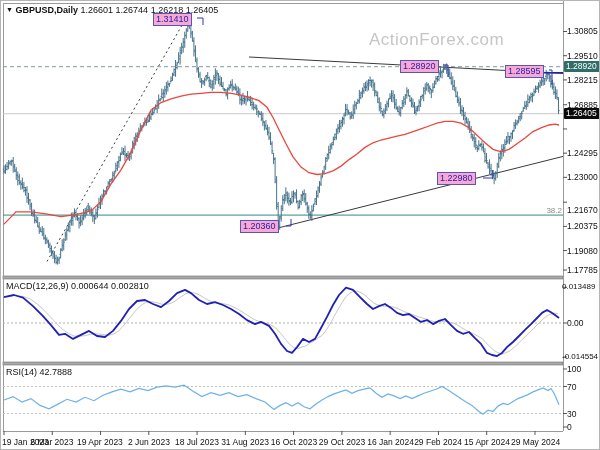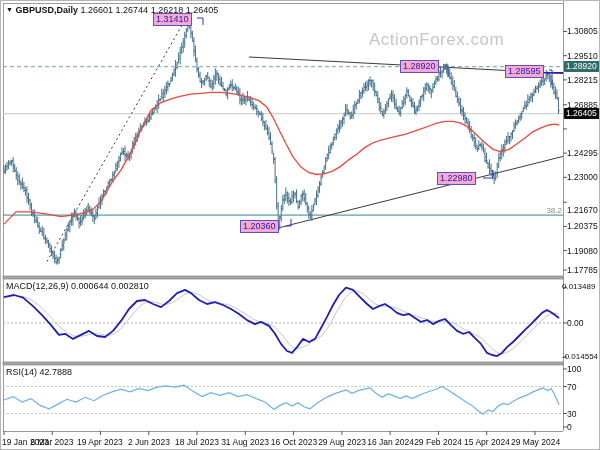--- a/index.html
+++ b/index.html
@@ -131,21 +131,21 @@
       <div class="lbl axis-label" style="left:566px;top:382px;">70</div>
       <div class="lbl axis-label" style="left:566px;top:409px;">30</div>
       <div class="lbl axis-label" style="left:566px;top:422px;">0</div>
       <div class="lbl date-label" style="left:1px;top:437px;width:48px;text-align:left;">19 Jan 2023</div>
       <div class="lbl date-label" style="left:27px;top:437px;width:48px;text-align:center;">6 Mar 2023</div>
       <div class="lbl date-label" style="left:76px;top:437px;width:48px;text-align:left;">19 Apr 2023</div>
       <div class="lbl date-label" style="left:124px;top:437px;width:48px;text-align:center;">2 Jun 2023</div>
       <div class="lbl date-label" style="left:172px;top:437px;width:48px;text-align:center;">18 Jul 2023</div>
       <div class="lbl date-label" style="left:220px;top:437px;width:48px;text-align:center;">31 Aug 2023</div>
       <div class="lbl date-label" style="left:269px;top:437px;width:48px;text-align:center;">16 Oct 2023</div>
-      <div class="lbl date-label" style="left:317px;top:437px;width:48px;text-align:center;">29 Aug 2023</div>
+      <div class="lbl date-label" style="left:317px;top:437px;width:48px;text-align:center;">29 Oct 2023</div>
       <div class="lbl date-label" style="left:365px;top:437px;width:48px;text-align:right;">16 Jan 2024</div>
       <div class="lbl date-label" style="left:413px;top:437px;width:48px;text-align:center;">29 Feb 2024</div>
       <div class="lbl date-label" style="left:462px;top:437px;width:48px;text-align:center;">15 Apr 2024</div>
       <div class="lbl date-label" style="left:510px;top:437px;width:48px;text-align:center;">29 May 2024</div>
     </div>
 
   <div class="region" style="left:2px;top:2px;width:560px;height:273px;"></div>
   <div class="region" style="left:2px;top:278px;width:560px;height:83px;"></div>
   <div class="region" style="left:2px;top:364px;width:560px;height:66px;"></div>
   <div class="region" style="left:562px;top:0;width:38px;height:430px;"></div>

